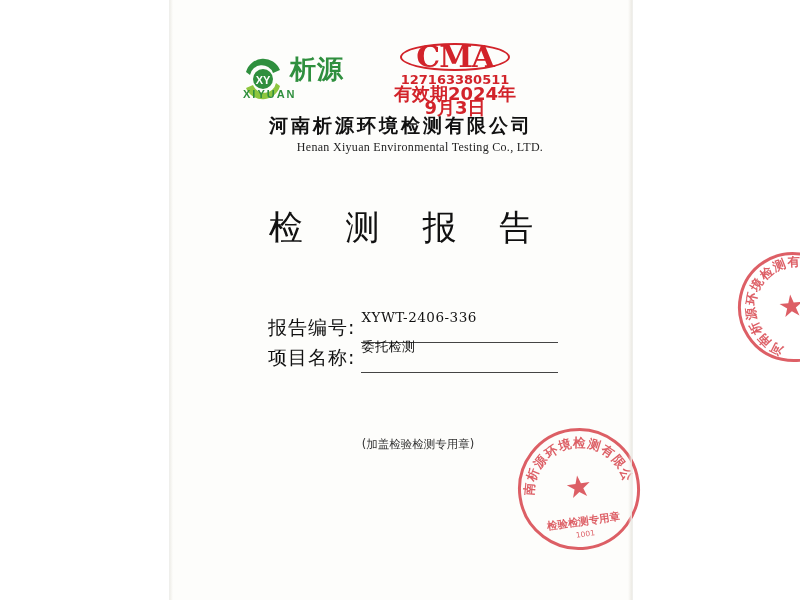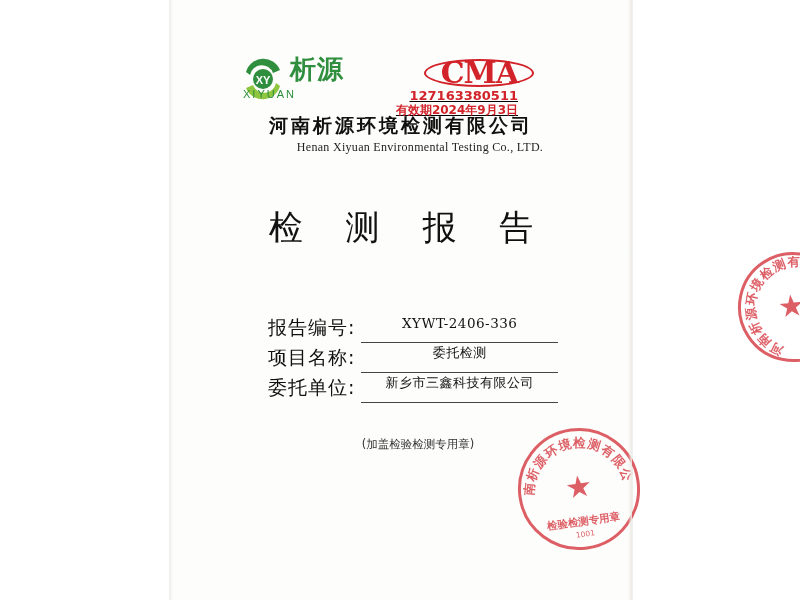--- a/index.html
+++ b/index.html
@@ -76,34 +76,33 @@
     color: #2f8f3e;
     letter-spacing: 1px;
     line-height: 30px;
   }
   .logo-text-en {
     position: absolute;
     left: 3px;
     top: 34px;
     font-family: "Liberation Sans", sans-serif;
     font-size: 11px;
-    font-weight: normal;
+    font-weight: bold;
     color: #2f8f3e;
     letter-spacing: 2px;
   }
 
   
   .cma {
     position: absolute;
     left: 222px;
-    top: 36px;
+    top: 20px;
     width: 126px;
     height: 62px;
-    text-align: right;
-    text-decoration: underline;
+    text-align: center;
   }
   .cma-logo {
     font-family: "DejaVu Serif", serif;
     font-size: 30px;
     font-weight: bold;
     color: #d2232a;
     letter-spacing: -1px;
     line-height: 30px;
     position: relative;
     display: inline-block;
@@ -122,21 +121,21 @@
   .cma-num {
     font-family: "DejaVu Sans", sans-serif;
     font-size: 13px;
     font-weight: bold;
     color: #d2232a;
     line-height: 15px;
     letter-spacing: 0px;
   }
   .cma-valid {
     font-family: "DejaVu Sans", sans-serif;
-    font-size: 12px;
+    font-size: 18px;
     font-weight: bold;
     color: #d2232a;
     line-height: 14px;
   }
 
   
   .company-cn {
     position: absolute;
     top: 113px;
     left: 0;
@@ -193,22 +192,22 @@
     font-family: "DejaVu Sans", sans-serif;
     font-size: 19px;
     color: #111;
     letter-spacing: 1px;
     white-space: nowrap;
     padding-bottom: 2px;
   }
   .field-value-wrap {
     flex: 1;
     border-bottom: 1px solid #444;
-    text-align: center;
-    padding-bottom: 10px;
+    text-align: left;
+    padding-bottom: 16px;
     margin-left: 6px;
   }
   .field-value {
     font-family: "DejaVu Serif", serif;
     font-size: 13.5px;
     color: #111;
     letter-spacing: 0.5px;
   }
   .field-value.cn {
     font-family: "DejaVu Sans", sans-serif;
@@ -342,26 +341,20 @@
         </span>
       </div>
 
       <div class="field">
         <span class="field-label">项目名称:</span>
         <span class="field-value-wrap">
           <span class="field-value cn">委托检测</span>
         </span>
       </div>
 
-      <div class="field">
-        <span class="field-label">委托单位:</span>
-        <span class="field-value-wrap">
-          <span class="field-value cn">新乡市三鑫科技有限公司</span>
-        </span>
-      </div>
 
     </div>
 
     <div class="note">(加盖检验检测专用章)</div>
 
     <div class="stamp stamp-main">
       <div class="stamp-arc">
         <svg viewBox="0 0 116 116">
           <defs>
             <path id="arcMain" d="M 12 62 A 46 46 0 0 1 104 62"></path>

